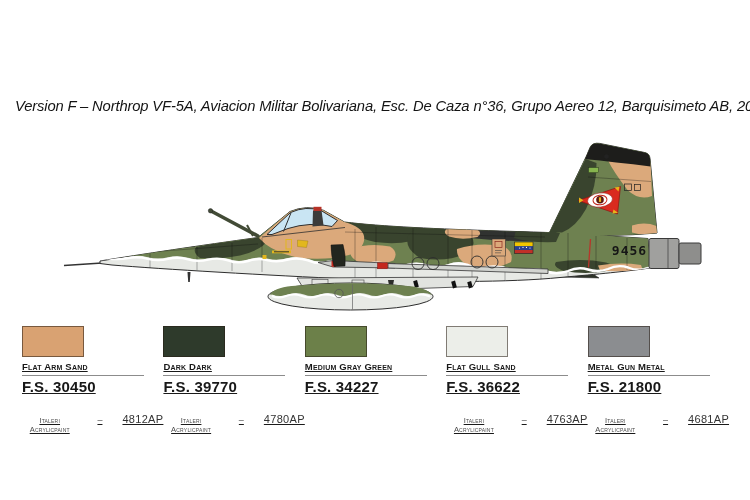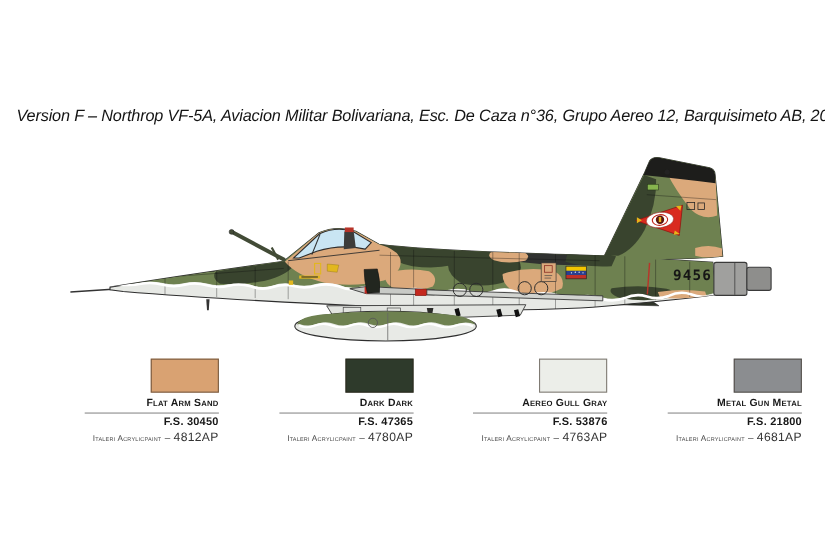--- a/index.html
+++ b/index.html
@@ -22,26 +22,26 @@
   .c-black{fill:var(--black,#1d1d1b);}
   .c-glass{fill:var(--glass,#C9E5F3);}
   .c-red{fill:var(--insignia,#D92B1F);}
   .f-yellow{fill:var(--yellow,#F2C500);}
   .f-blue{fill:var(--blue,#2B3F8E);}
   .f-red{fill:var(--red,#C03028);}
   .outline{stroke:#2e2e2e;stroke-width:1;}
   .pline{stroke:rgba(15,15,15,.45);stroke-width:.7;fill:none;}
   
   .chart{position:absolute;left:22px;top:326px;width:707px;display:flex;}
-  .swatch{flex:1;display:flex;flex-direction:column;align-items:flex-end;text-align:center;}
+  .swatch{flex:1;display:flex;flex-direction:column;align-items:flex-start;text-align:center;text-decoration:underline;}
   .chip{width:62px;height:31px;border:1px solid rgba(40,30,20,.55);box-sizing:border-box;margin-bottom:5px;}
   .sw-name{font-weight:bold;font-size:9.5px;font-variant:small-caps;letter-spacing:.2px;line-height:10px;color:#181818;}
   .sw-line{width:122px;border-top:1.5px solid #8c8c8c;margin:2.5px 0 2.5px;}
-  .sw-fs{font-weight:bold;font-size:10px;letter-spacing:.2px;color:#181818;}
-  .sw-paint{margin-top:3px;display:flex;align-items:baseline;gap:3px;color:#4a4a4a;}
+  .sw-fs{font-weight:bold;font-size:15px;letter-spacing:.2px;color:#181818;}
+  .sw-paint{margin-top:18px;display:flex;align-items:baseline;gap:20px;color:#4a4a4a;}
   .sw-paint .lbl{font-size:7.5px;font-variant:small-caps;letter-spacing:.2px;}
   .sw-paint .sep{font-size:9px;}
   .sw-paint .code{font-size:11px;color:#333;letter-spacing:.3px;}
 </style>
 </head>
 <body>
 
 <div class="title">Version F – Northrop VF-5A, Aviacion Militar Bolivariana, Esc. De Caza n°36, Grupo Aereo 12, Barquisimeto AB, 2009.</div>
 
 <svg class="art" viewBox="0 0 750 500" aria-hidden="true">
@@ -208,32 +208,43 @@
     <div class="sw-paint">
       <span class="lbl">Italeri Acrylicpaint</span>
       <span class="sep">–</span>
       <span class="code">4812AP</span>
     </div>
   </div>
   <div class="swatch">
     <div class="chip" style="background: rgb(46, 58, 43);"></div>
     <div class="sw-name">Dark Dark</div>
     <div class="sw-line"></div>
-    <div class="sw-fs">F.S. 47365</div>
+    <div class="sw-fs">F.S. 39770</div>
     <div class="sw-paint">
       <span class="lbl">Italeri Acrylicpaint</span>
       <span class="sep">–</span>
       <span class="code">4780AP</span>
     </div>
   </div>
   <div class="swatch">
+    <div class="chip" style="background: rgb(108, 128, 73);"></div>
+    <div class="sw-name">Medium Gray Green</div>
+    <div class="sw-line"></div>
+    <div class="sw-fs">F.S. 34227</div>
+    <div class="sw-paint">
+      <span class="lbl"></span>
+      <span class="sep"></span>
+      <span class="code"></span>
+    </div>
+  </div>
+  <div class="swatch">
     <div class="chip" style="background: rgb(236, 238, 233);"></div>
-    <div class="sw-name">Aereo Gull Gray</div>
-    <div class="sw-line"></div>
-    <div class="sw-fs">F.S. 53876</div>
+    <div class="sw-name">Flat Gull Sand</div>
+    <div class="sw-line"></div>
+    <div class="sw-fs">F.S. 36622</div>
     <div class="sw-paint">
       <span class="lbl">Italeri Acrylicpaint</span>
       <span class="sep">–</span>
       <span class="code">4763AP</span>
     </div>
   </div>
   <div class="swatch">
     <div class="chip" style="background: rgb(139, 141, 144);"></div>
     <div class="sw-name">Metal Gun Metal</div>
     <div class="sw-line"></div>

